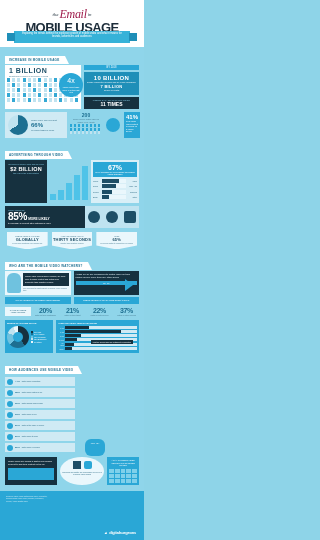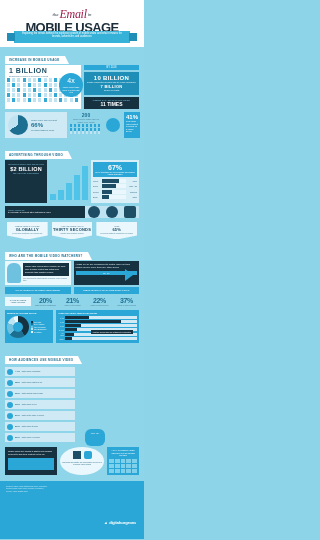--- a/index.html
+++ b/index.html
@@ -401,20 +401,24 @@
               </span>
               <span class="hr">Other</span>
             </div>
           </div>
       </div>
     </div>
 
     <div class="s85">
       <div class="b85">
         <div class="pre">Mobile viewers are</div>
+        <div class="row">
+          <span class="big">85%</span>
+          <span class="ml">MORE LIKELY</span>
+        </div>
         <div class="sub">to purchase a product after watching a video</div>
       </div>
       <div class="icons85">
         <div class="ic rnd"></div>
         <div class="ic rnd"></div>
         <div class="ic"></div>
       </div>
     </div>
 
     <div class="s3" id="badges">

